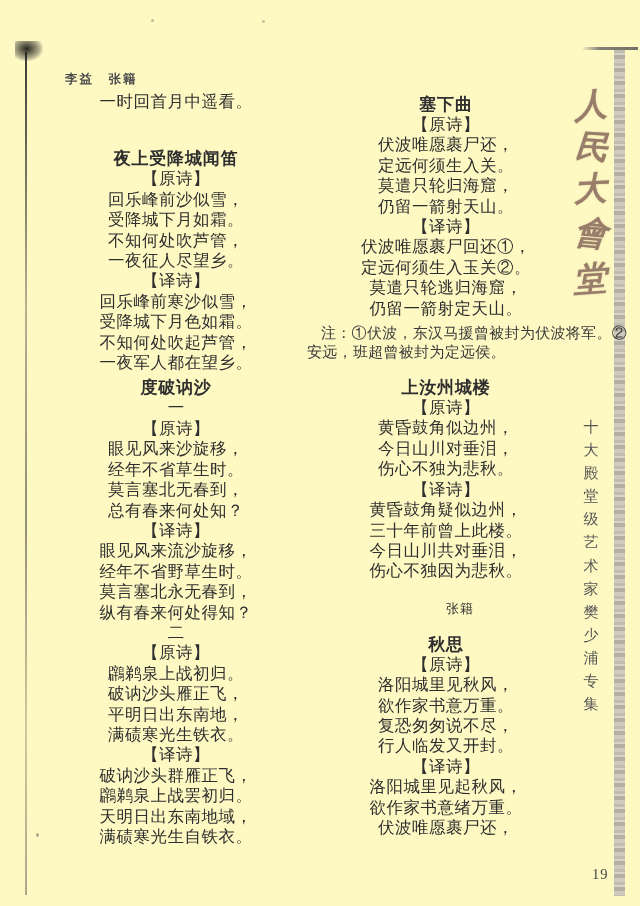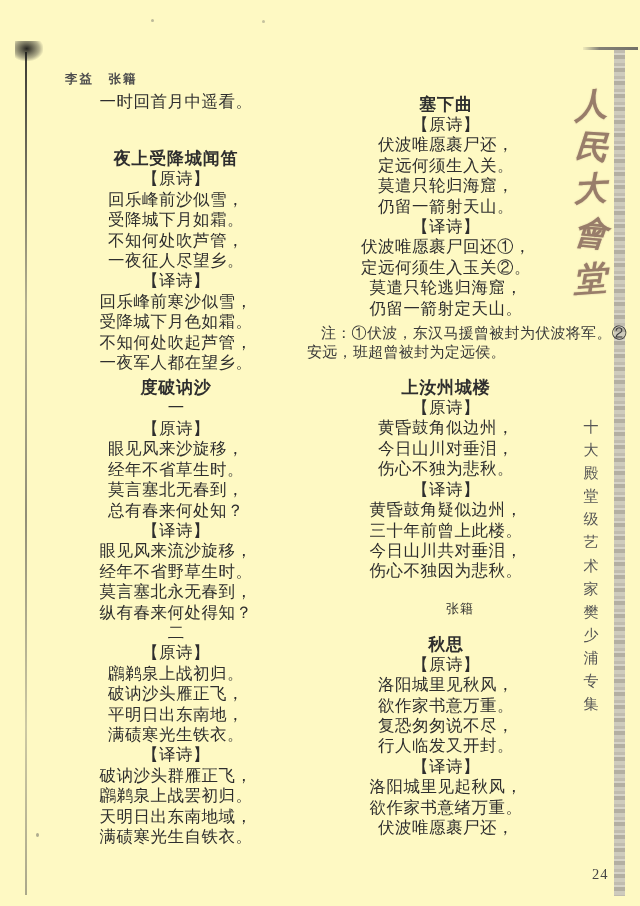--- a/index.html
+++ b/index.html
@@ -179,14 +179,14 @@
     <span class="ch">艺</span>
     <span class="ch">术</span>
     <span class="ch">家</span>
     <span class="ch">樊</span>
     <span class="ch">少</span>
     <span class="ch">浦</span>
     <span class="ch">专</span>
     <span class="ch">集</span>
   </div>
 
-  <div class="page-number">24</div>
+  <div class="page-number">19</div>
 </div>
 
 </body></html>

